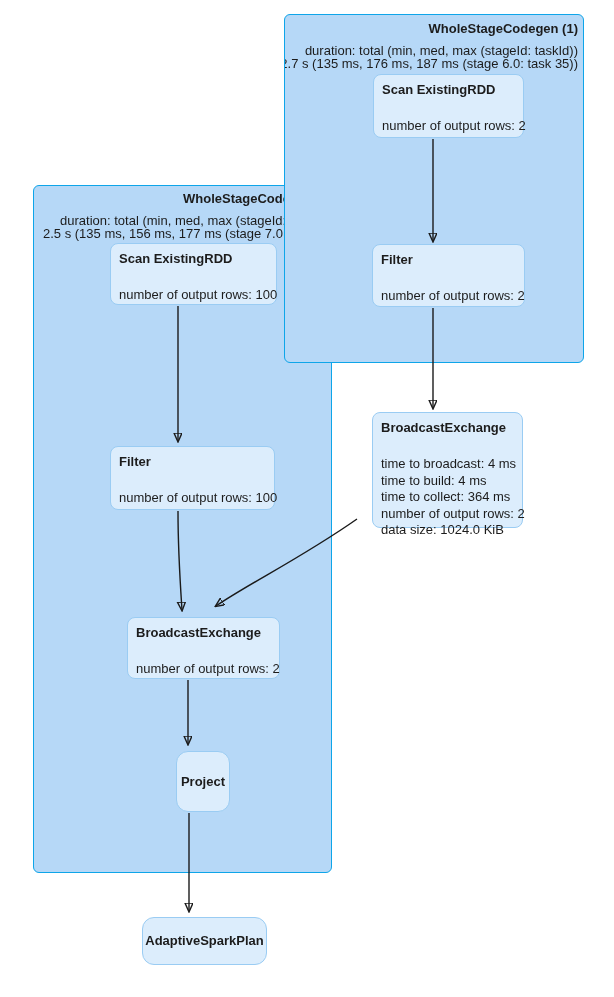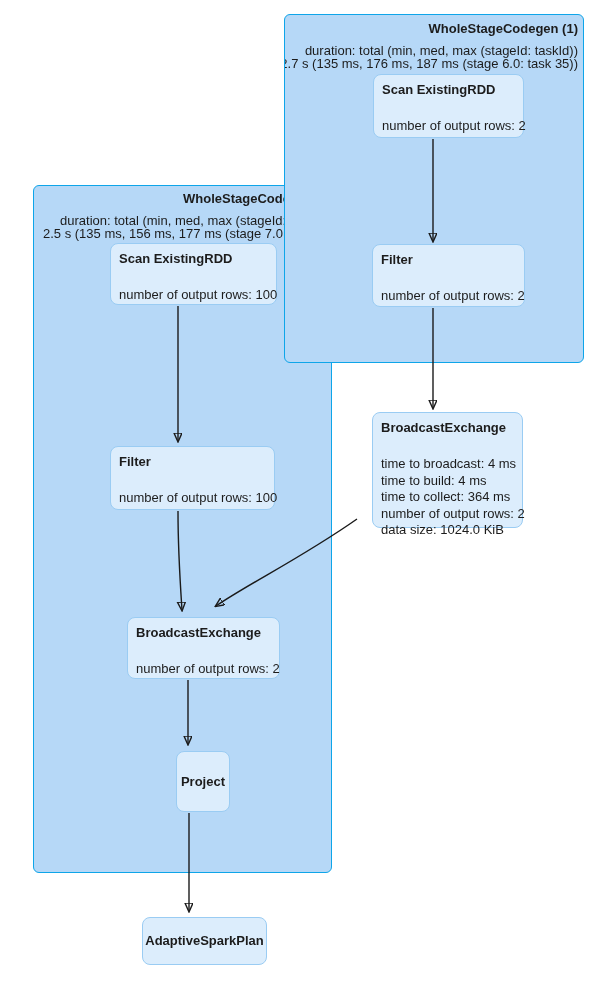--- a/index.html
+++ b/index.html
@@ -56,20 +56,21 @@
     margin-left: 15px;
   }
   .node-title   { font-weight: 700; line-height: 18px; white-space: nowrap; }
   .node-metrics { margin-top: 19px; }
   .metric       { line-height: 16.5px; white-space: nowrap; }
   .plan-node.label-only {
     display: flex;
     align-items: center;
     justify-content: center;
     padding: 0;
+    border-radius: 12px;
   }
   .label-only .node-title { line-height: 16px; }
 
   .edges {
     position: absolute;
     left: 0; top: 0;
     z-index: 5;
     pointer-events: none;
   }
   .edges path { fill: none; stroke: #1a1a1a; stroke-width: 1.4px; }

